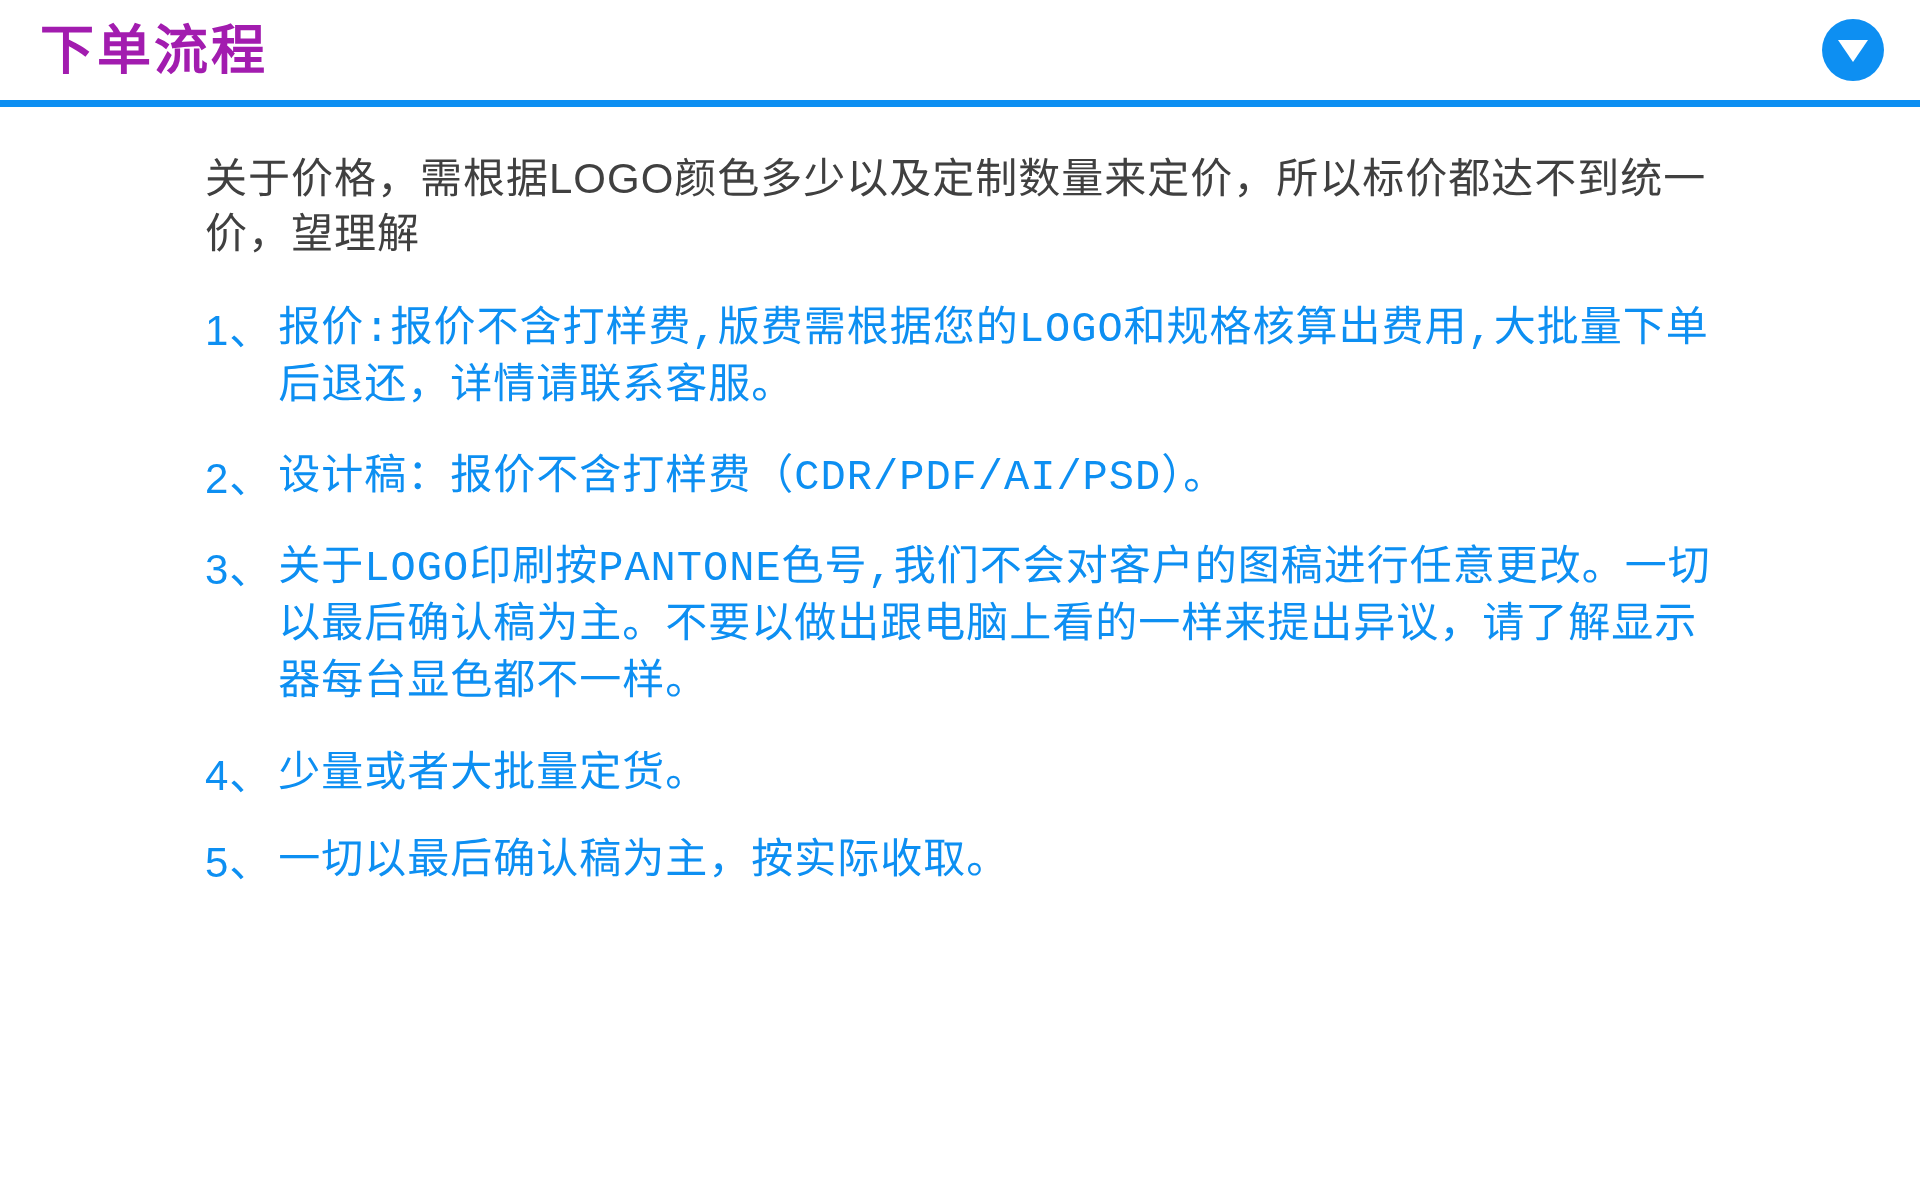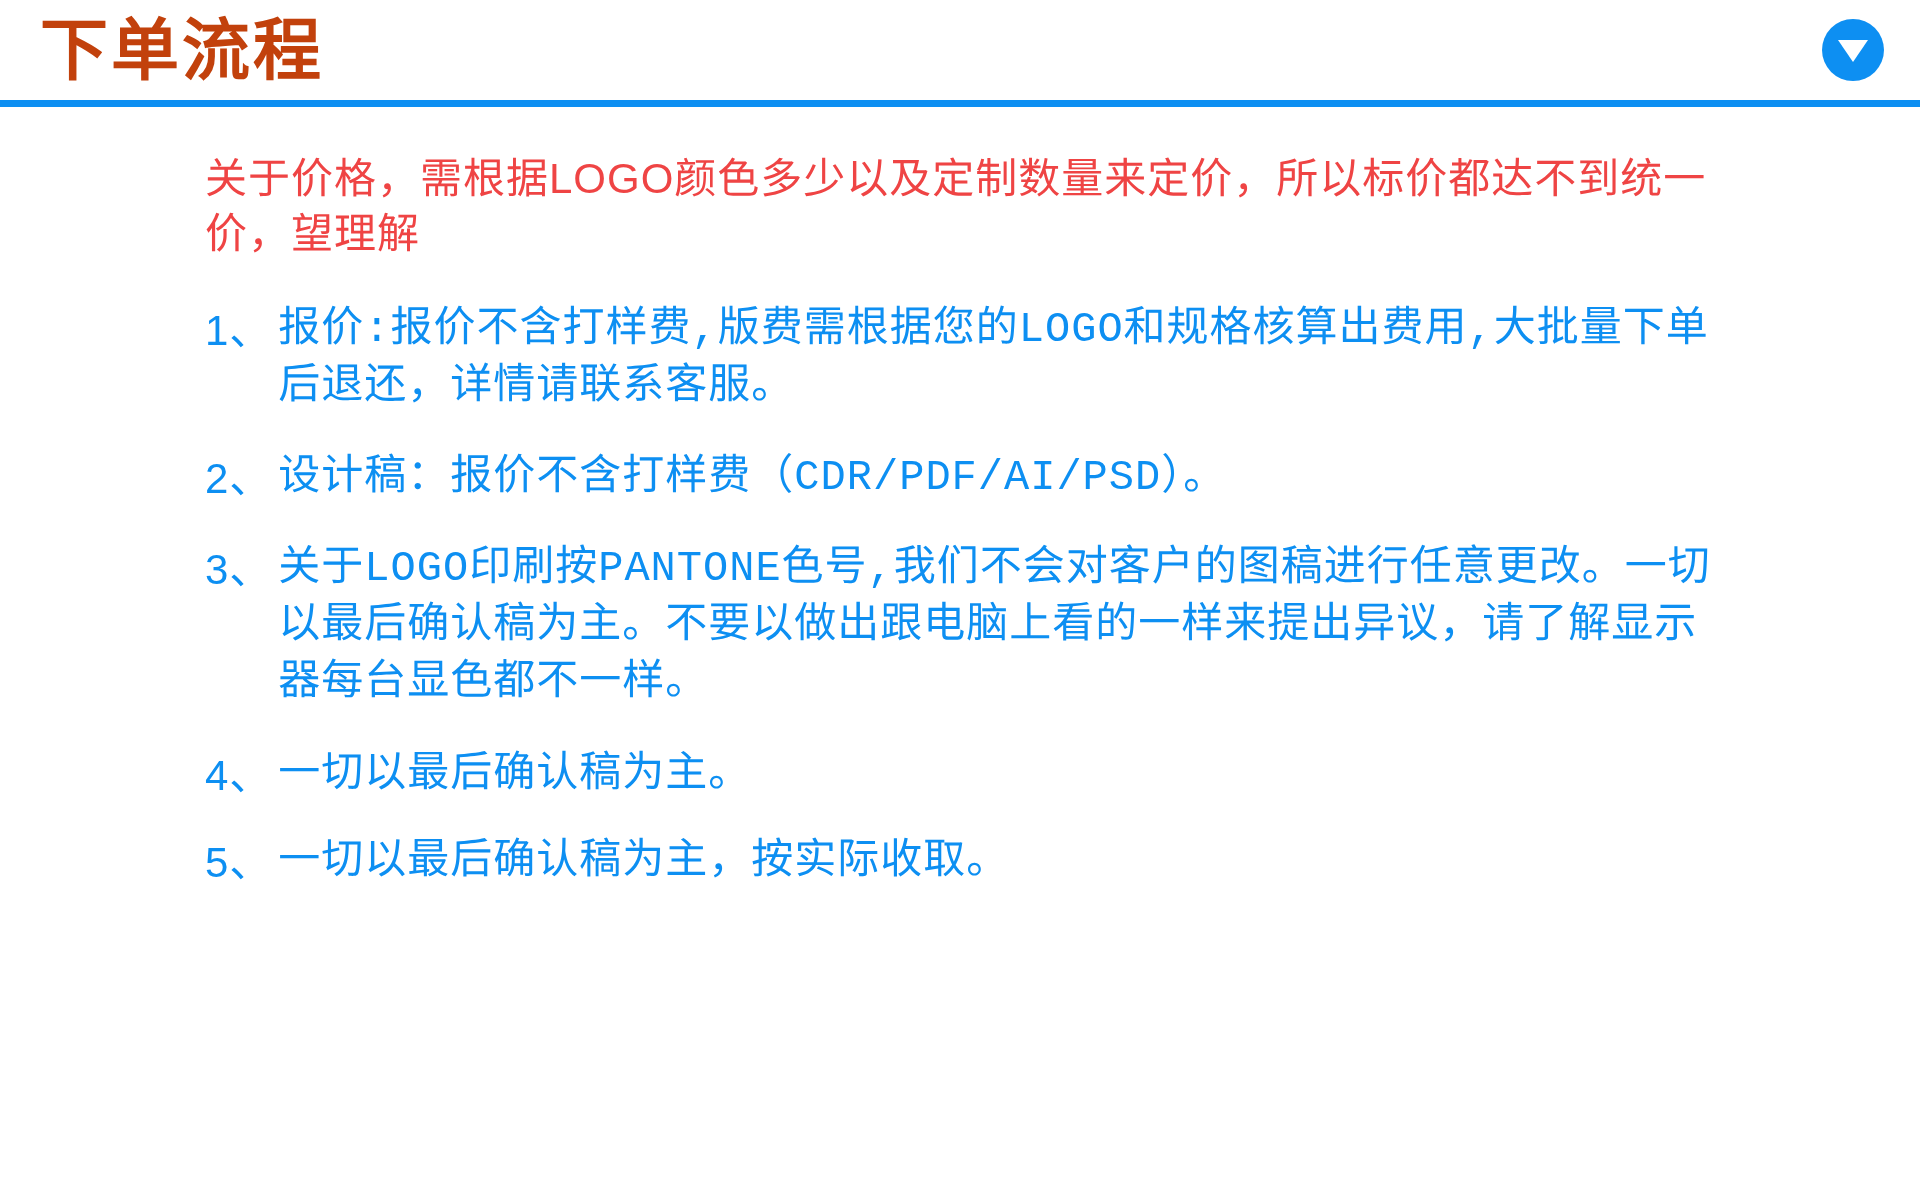--- a/index.html
+++ b/index.html
@@ -25,23 +25,23 @@
   .header {
     position: relative;
     height: 100px;
     display: flex;
     align-items: center;
     justify-content: space-between;
     padding: 0 36px 0 40px;
     box-sizing: border-box;
   }
   .header-title {
-    font-size: 68px;
+    font-size: 54px;
     font-weight: bold;
-    color: #c2410c;
+    color: #a21caf;
     letter-spacing: 3px;
     line-height: 1;
     white-space: nowrap;
   }
   .header-badge {
     width: 62px;
     height: 62px;
     border-radius: 50%;
     background: #0d8ff2;
     display: flex;
@@ -66,21 +66,21 @@
   
   .content {
     padding: 44px 150px 0 205px;
     box-sizing: border-box;
     color: #0d8ff2;
   }
   .intro {
     font-size: 42px;
     line-height: 1.32;
     letter-spacing: 1px;
-    color: #ef4444;
+    color: #404040;
     margin: 0 0 40px 0;
     max-width: 1520px;
   }
   .item {
     display: flex;
     align-items: flex-start;
     margin-bottom: 34px;
     font-size: 42px;
     line-height: 1.36;
     letter-spacing: 1px;
@@ -125,21 +125,21 @@
       <span class="item-text">设计稿：报价不含打样费（CDR/PDF/AI/PSD）。</span>
     </div>
 
     <div class="item">
       <span class="item-num">3、</span>
       <span class="item-text">关于LOGO印刷按PANTONE色号,我们不会对客户的图稿进行任意更改。一切以最后确认稿为主。不要以做出跟电脑上看的一样来提出异议，请了解显示器每台显色都不一样。</span>
     </div>
 
     <div class="item tight">
       <span class="item-num">4、</span>
-      <span class="item-text">一切以最后确认稿为主。</span>
+      <span class="item-text">少量或者大批量定货。</span>
     </div>
 
     <div class="item tight">
       <span class="item-num">5、</span>
       <span class="item-text">一切以最后确认稿为主，按实际收取。</span>
     </div>
 
   </div>
 </div>
 

